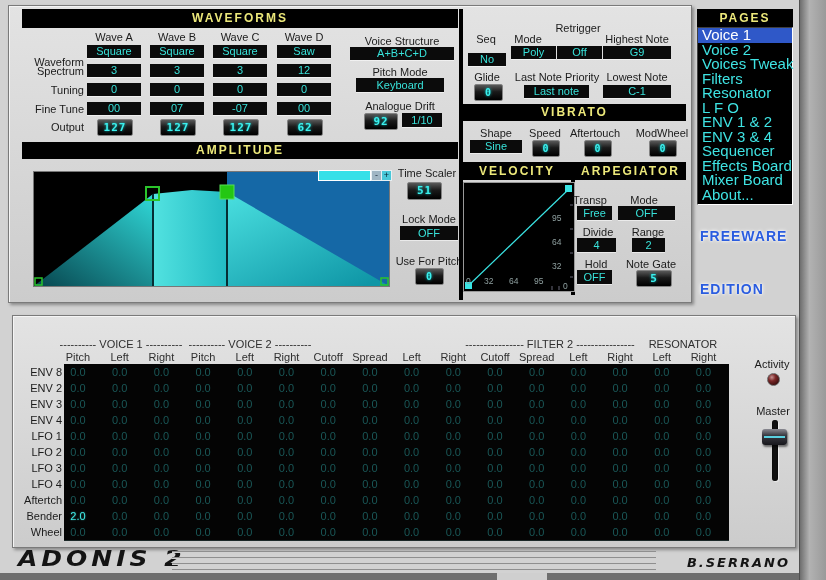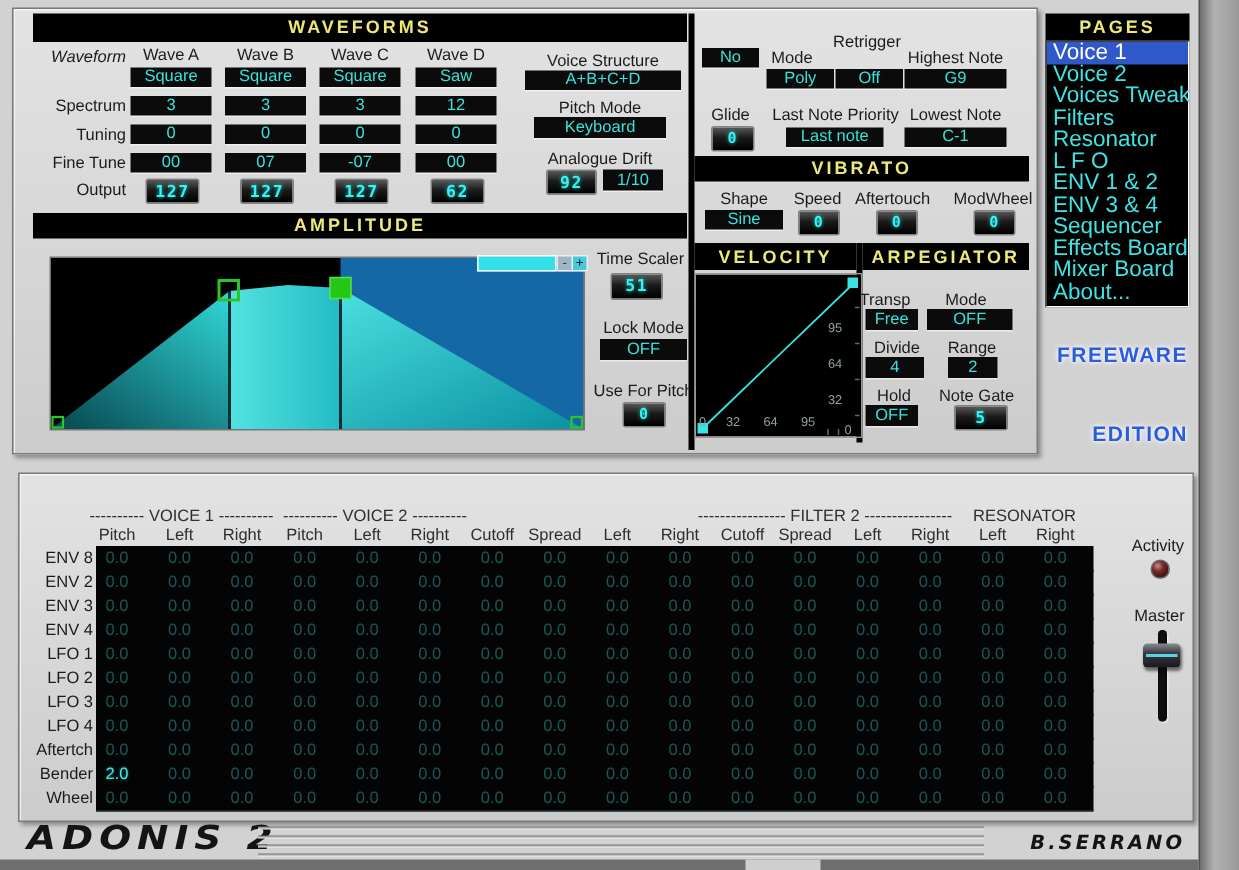--- a/index.html
+++ b/index.html
@@ -18,39 +18,39 @@
        font-family:"DejaVu Sans Mono",monospace;font-weight:bold;font-size:11px;letter-spacing:1px;
        text-shadow:0 0 3px rgba(0,240,240,.75);}
   .divider{position:absolute;background:#000;}
   .ghdr,.chdr{position:absolute;font-size:11px;color:#2e2e2e;text-align:center;white-space:nowrap;}
   .mrow{position:absolute;left:64px;width:665px;height:16px;border-bottom:1px solid #1b2828;background:#040404;}
   .mcell{position:absolute;top:0;width:42px;height:16px;line-height:16px;text-align:center;
          font-size:11px;color:#1a5858;}
   .mcell.bright{color:#40e8e4;text-shadow:0 0 2px rgba(64,232,228,.6);}
   .pitem{height:14.5px;line-height:14.5px;padding-left:4px;font-size:15px;color:#3fe3e3;cursor:default;white-space:nowrap;}
   .pitem.sel{background:#2f58c8;color:#fff;}
-  .freeware{position:absolute;width:92px;text-align:right;color:#2a5cdf;font-weight:bold;font-size:14px;
+  .freeware{position:absolute;width:92px;text-align:left;color:#2a5cdf;font-weight:bold;font-size:14px;
             letter-spacing:1px;text-shadow:0 0 4px #fff,0 0 2px #fff;}
   .brandline{position:absolute;left:172px;width:484px;height:2px;
              background:linear-gradient(180deg,#6e6e6e,#f2f2f2);}
   .logo{position:absolute;left:18px;top:546px;width:440px;font-family:"DejaVu Sans",sans-serif;
         font-weight:bold;font-style:italic;font-size:25px;letter-spacing:4px;color:#141414;
         transform:scale(1,.88);transform-origin:left top;}
   .author{position:absolute;left:664px;top:555px;width:126px;text-align:right;font-family:"DejaVu Sans",sans-serif;
           font-weight:bold;font-style:italic;font-size:13px;letter-spacing:2px;color:#141414;}
 </style>
 </head>
 <body>
 
 <div id="screen">
 
   <div class="panel" style="left:8px;top:5px;width:682px;height:296px;"></div>
 
   <div class="hdr" style="left:22px;top:9px;width:436px;height:19px;line-height:19px;">WAVEFORMS</div>
-  <div class="rlbl" style="left:8px;top:32px;width:76px;font-style:italic;">Waveform</div>
+  <div class="rlbl" style="left:8px;top:56px;width:76px;">Waveform</div>
   <div class="rlbl" style="left:8px;top:65px;width:76px;">Spectrum</div>
   <div class="rlbl" style="left:8px;top:84px;width:76px;">Tuning</div>
   <div class="rlbl" style="left:8px;top:103px;width:76px;">Fine Tune</div>
   <div class="rlbl" style="left:8px;top:121px;width:76px;">Output</div>
 
   <div class="lbl" style="left:350px;top:35px;width:104px;">Voice Structure</div>
   <div class="vbox" style="left:350px;top:47px;width:104px;height:13px;line-height:13px;">A+B+C+D</div>
   <div class="lbl" style="left:355px;top:66px;width:90px;">Pitch Mode</div>
   <div class="vbox" style="left:356px;top:78px;width:88px;height:14px;line-height:14px;">Keyboard</div>
   <div class="lbl" style="left:352px;top:100px;width:96px;">Analogue Drift</div>
@@ -99,21 +99,21 @@
   <div class="vbox" style="left:400px;top:226px;width:58px;height:14px;line-height:14px;">OFF</div>
   <div class="lbl" style="left:390px;top:255px;width:78px;">Use For Pitch</div>
   <div class="led" style="left:415px;top:268px;width:27px;height:15px;line-height:15px;font-size:10px;">0</div>
 
   <div class="divider" style="left:459px;top:9px;width:4px;height:291px;"></div>
 
   <div class="lbl" style="left:466px;top:33px;width:40px;">Seq</div>
   <div class="lbl" style="left:506px;top:33px;width:44px;">Mode</div>
   <div class="lbl" style="left:550px;top:22px;width:56px;">Retrigger</div>
   <div class="lbl" style="left:602px;top:33px;width:70px;">Highest Note</div>
-  <div class="vbox" style="left:468px;top:32px;width:38px;height:13px;line-height:13px;">No</div>
+  <div class="vbox" style="left:468px;top:53px;width:38px;height:13px;line-height:13px;">No</div>
   <div class="vbox" style="left:511px;top:46px;width:45px;height:13px;line-height:13px;">Poly</div>
   <div class="vbox" style="left:557px;top:46px;width:45px;height:13px;line-height:13px;">Off</div>
   <div class="vbox" style="left:603px;top:46px;width:68px;height:13px;line-height:13px;">G9</div>
   <div class="lbl" style="left:465px;top:71px;width:44px;">Glide</div>
   <div class="lbl" style="left:509px;top:71px;width:96px;">Last Note Priority</div>
   <div class="lbl" style="left:602px;top:71px;width:70px;">Lowest Note</div>
   <div class="led" style="left:474px;top:84px;width:27px;height:15px;line-height:15px;font-size:10px;">0</div>
   <div class="vbox" style="left:524px;top:85px;width:65px;height:13px;line-height:13px;">Last note</div>
   <div class="vbox" style="left:603px;top:85px;width:68px;height:13px;line-height:13px;">C-1</div>
 

